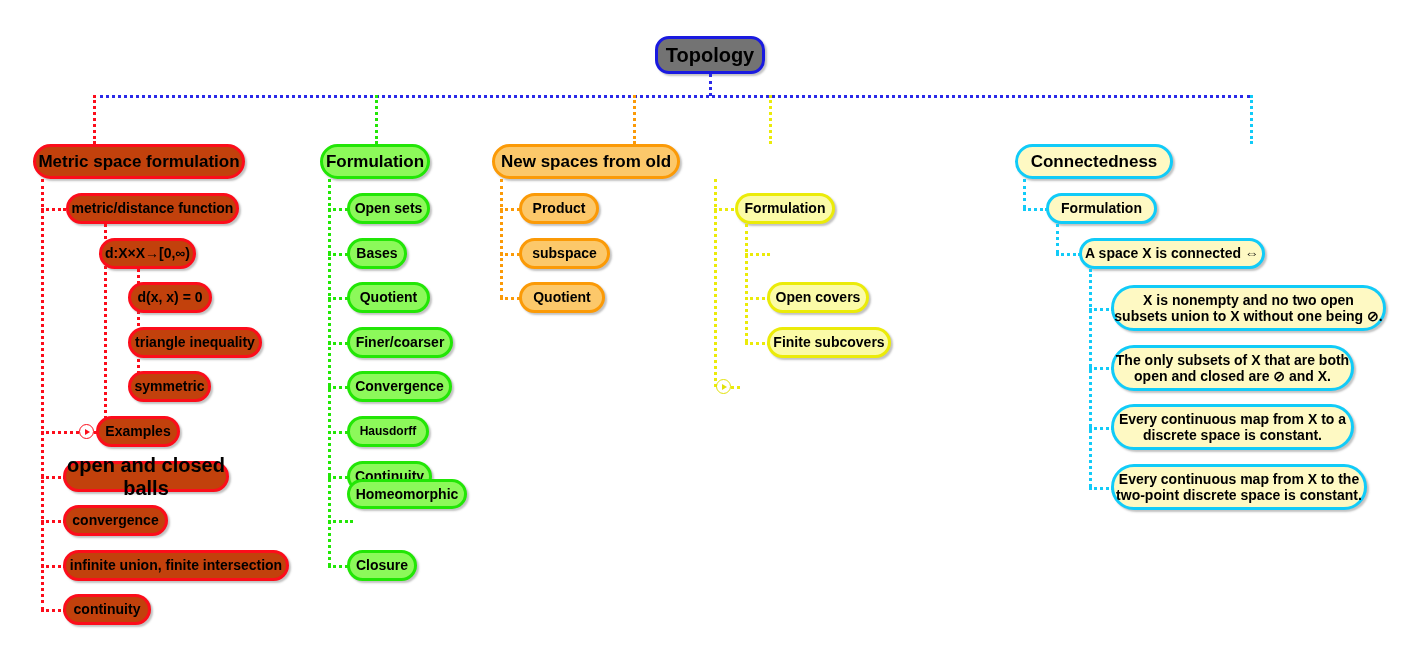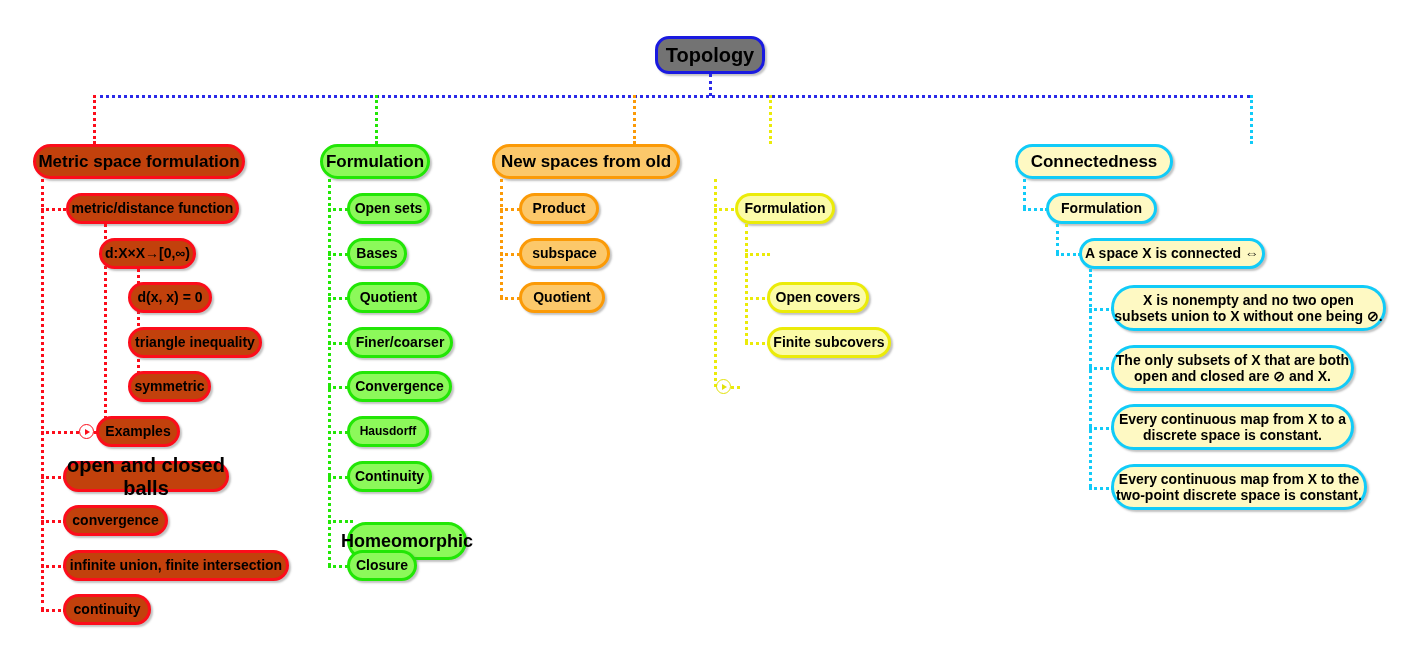--- a/index.html
+++ b/index.html
@@ -112,21 +112,21 @@
   <div class="ln h k-green" style="left:328px;top:520px;width:25px;"></div>
   <div class="ln h k-green" style="left:328px;top:565px;width:25px;"></div>
 
   <div class="node c-green" style="left:347px;top:193px;width:83px;height:31px;font-size:14px;">Open sets</div>
   <div class="node c-green" style="left:347px;top:238px;width:60px;height:31px;font-size:14px;">Bases</div>
   <div class="node c-green" style="left:347px;top:282px;width:83px;height:31px;font-size:14px;">Quotient</div>
   <div class="node c-green" style="left:347px;top:327px;width:106px;height:31px;font-size:14px;">Finer/coarser</div>
   <div class="node c-green" style="left:347px;top:371px;width:105px;height:31px;font-size:14px;">Convergence</div>
   <div class="node c-green" style="left:347px;top:416px;width:82px;height:31px;font-size:12px;">Hausdorff</div>
   <div class="node c-green" style="left:347px;top:461px;width:85px;height:31px;font-size:14px;">Continuity</div>
-  <div class="node c-green" style="left:347px;top:522px;width:120px;height:38px;font-size:18px;">Homeomorphic</div>
+  <div class="node c-green" style="left:347px;top:479px;width:120px;height:30px;font-size:14px;">Homeomorphic</div>
   <div class="node c-green" style="left:347px;top:550px;width:70px;height:31px;font-size:14px;">Closure</div>
 
   <div class="node c-orange" style="left:492px;top:144px;width:188px;height:35px;font-size:17px;">New spaces from old</div>
 
   <div class="ln v k-orange" style="left:500px;top:179px;height:119px;"></div>
   <div class="ln h k-orange" style="left:500px;top:208px;width:25px;"></div>
   <div class="ln h k-orange" style="left:500px;top:253px;width:25px;"></div>
   <div class="ln h k-orange" style="left:500px;top:297px;width:25px;"></div>
 
   <div class="node c-orange" style="left:519px;top:193px;width:80px;height:31px;font-size:14px;">Product</div>

